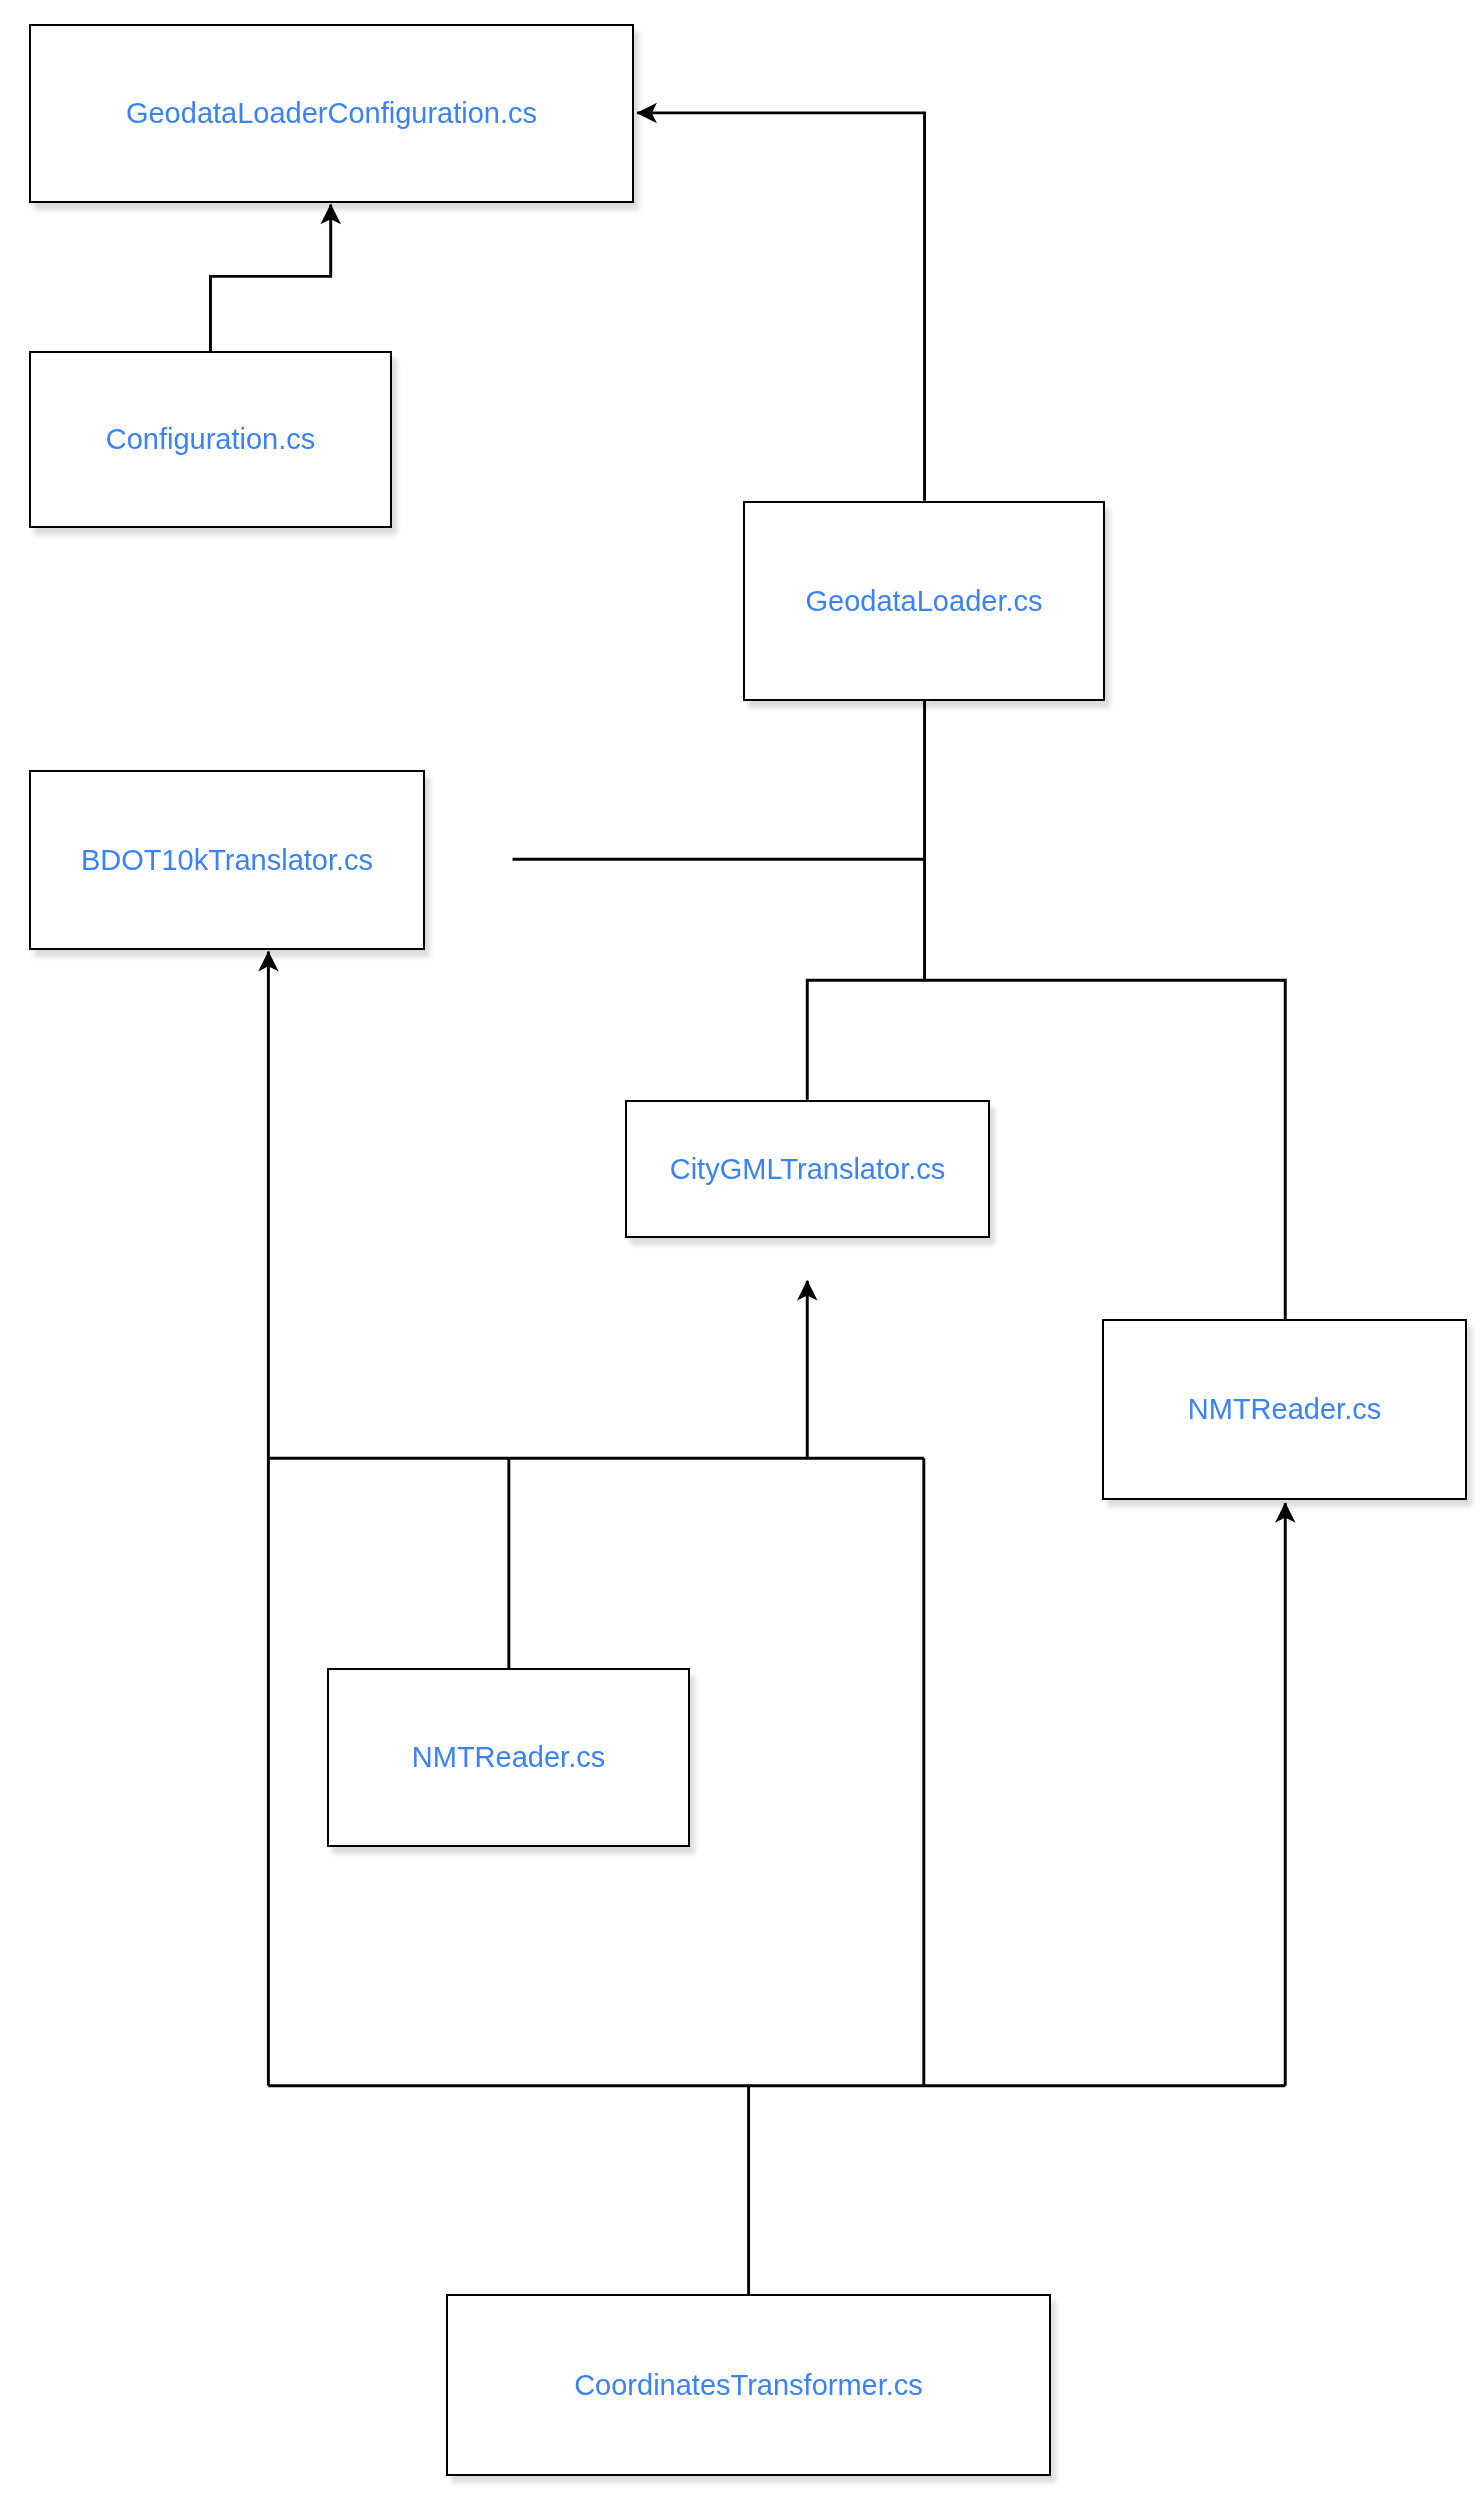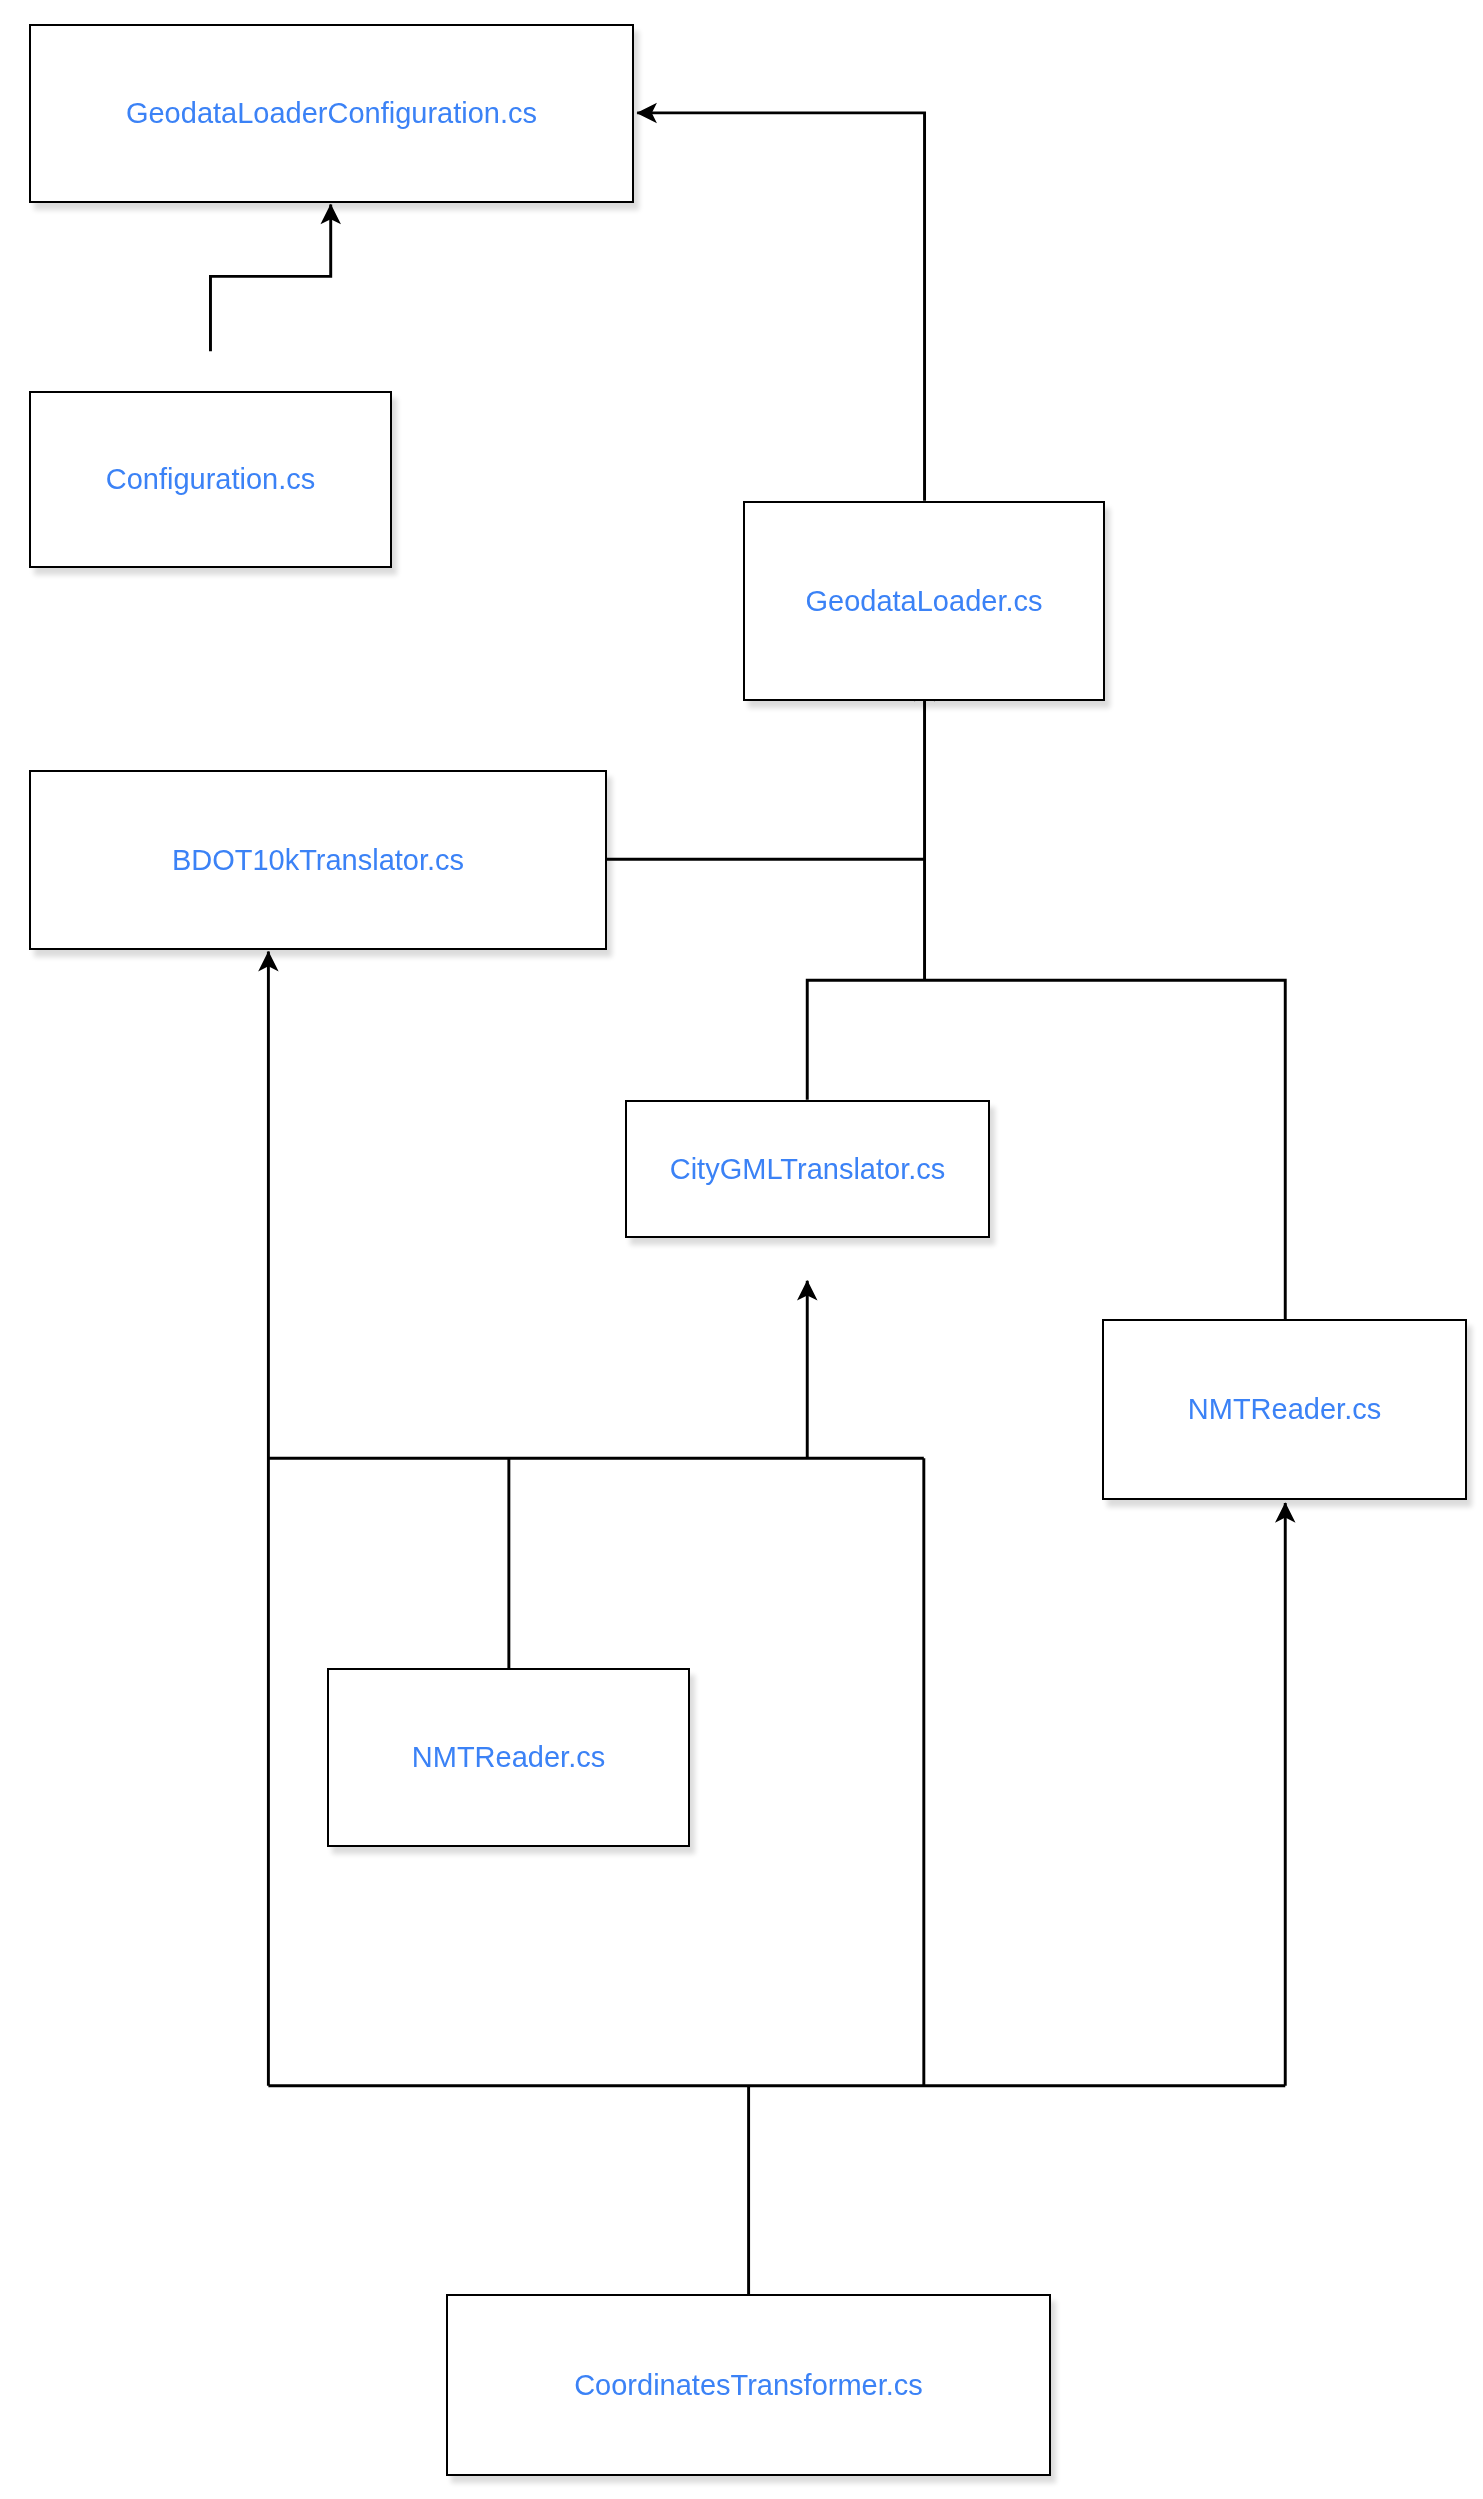--- a/index.html
+++ b/index.html
@@ -62,27 +62,27 @@
         <polyline points="1260,1989 1260,2845" stroke="#000000"></polyline>
         <polyline points="366,2845 1753,2845" stroke="#000000"></polyline>
         <polyline points="1021,2845 1021,3130" stroke="#000000"></polyline>
         <polyline points="1753,2845 1753,2050" stroke="#000000" marker-end="url(#arrowhead)"></polyline>
       </g>
   </svg>
   <div id="nodes-group">
       <div class="node" style="left: 29px; top: 23.5px; width: 605px; height: 179px;">
         <span class="node-label">GeodataLoaderConfiguration.cs</span>
       </div>
-      <div class="node" style="left: 29px; top: 351px; width: 363px; height: 177px; margin-top: 40px;">
+      <div class="node" style="left: 29px; top: 351px; width: 363px; height: 177px;">
         <span class="node-label">Configuration.cs</span>
       </div>
       <div class="node" style="left: 743px; top: 501px; width: 362px; height: 200px;">
         <span class="node-label">GeodataLoader.cs</span>
       </div>
-      <div class="node" style="left: 29px; top: 770px; width: 578px; height: 180px;">
+      <div class="node" style="left: 29px; top: 770px; width: 396px; height: 180px;">
         <span class="node-label">BDOT10kTranslator.cs</span>
       </div>
       <div class="node" style="left: 625px; top: 1100px; width: 365px; height: 138px;">
         <span class="node-label">CityGMLTranslator.cs</span>
       </div>
       <div class="node" style="left: 1102px; top: 1319px; width: 365px; height: 181px;">
         <span class="node-label">NMTReader.cs</span>
       </div>
       <div class="node" style="left: 327px; top: 1668px; width: 363px; height: 179px;">
         <span class="node-label">NMTReader.cs</span>

